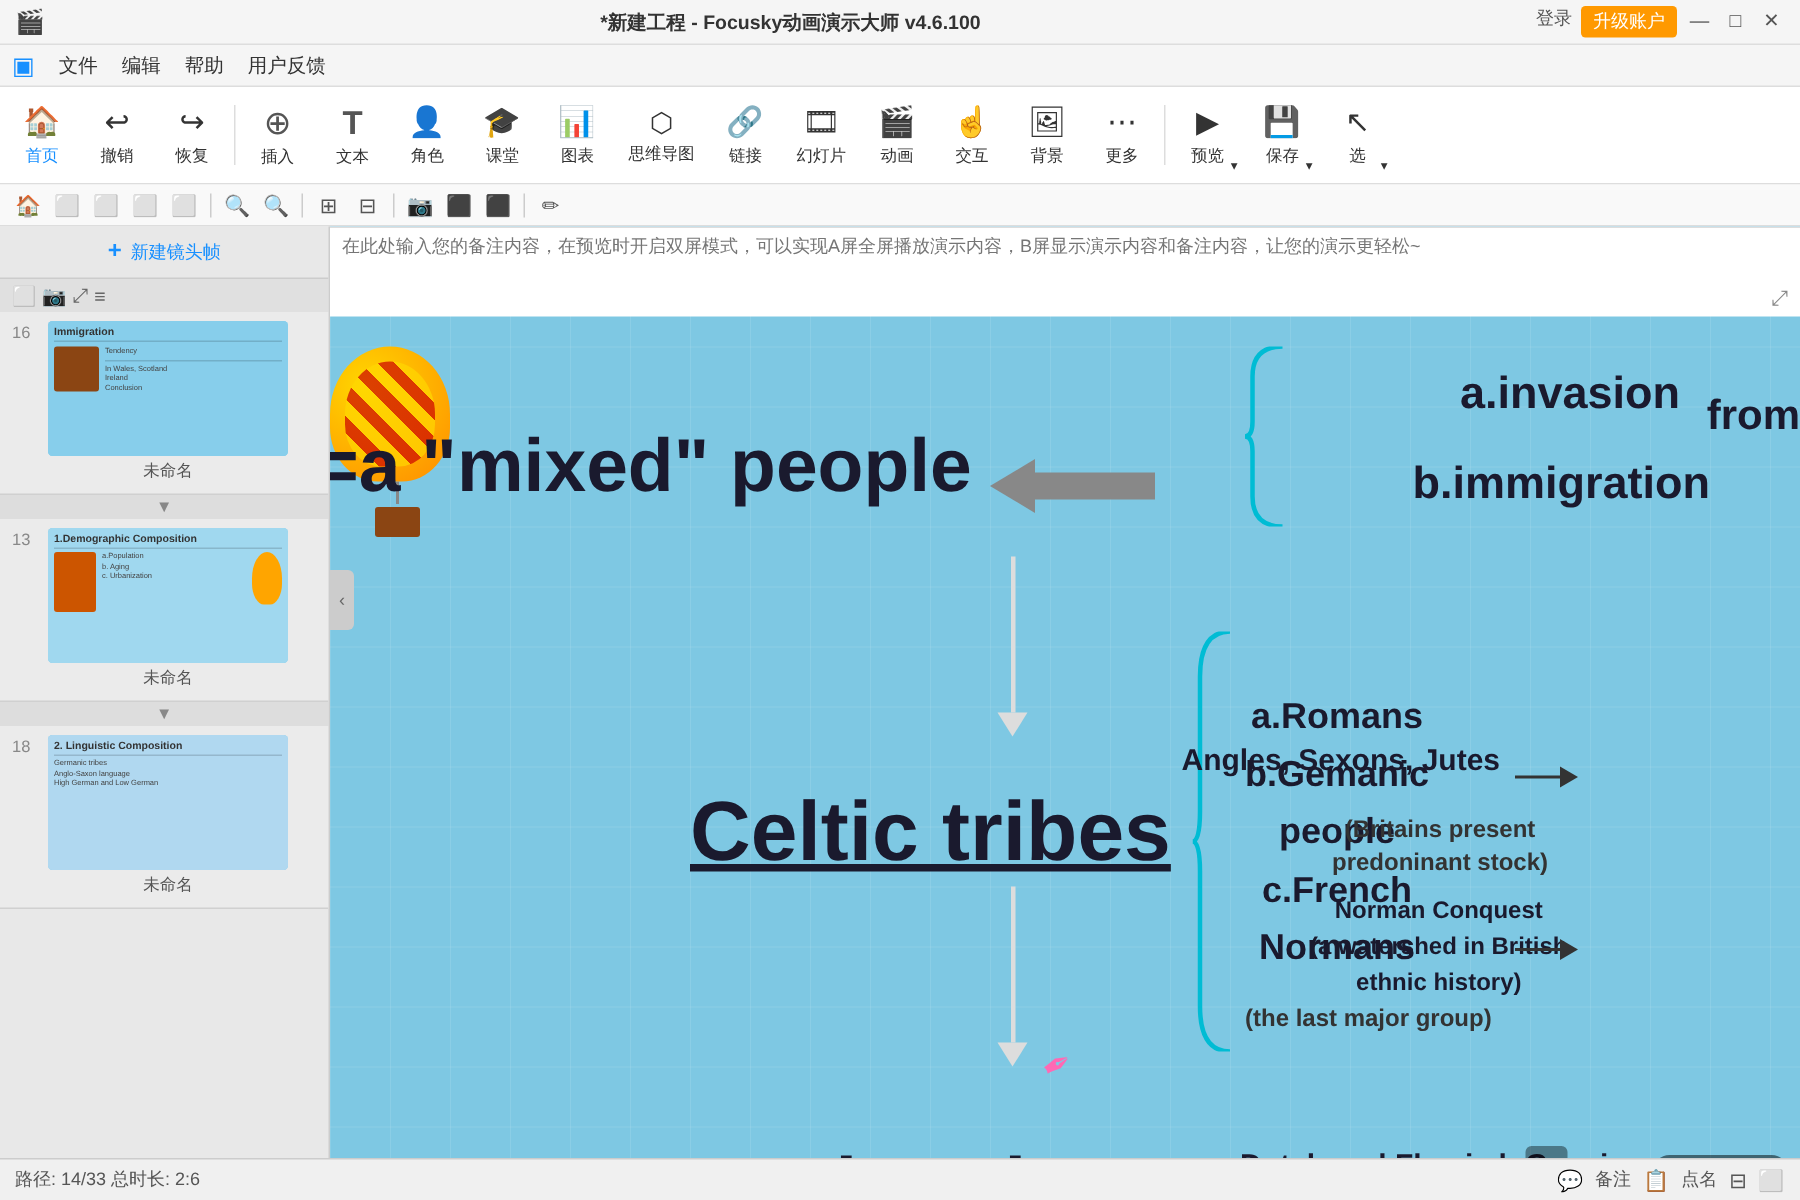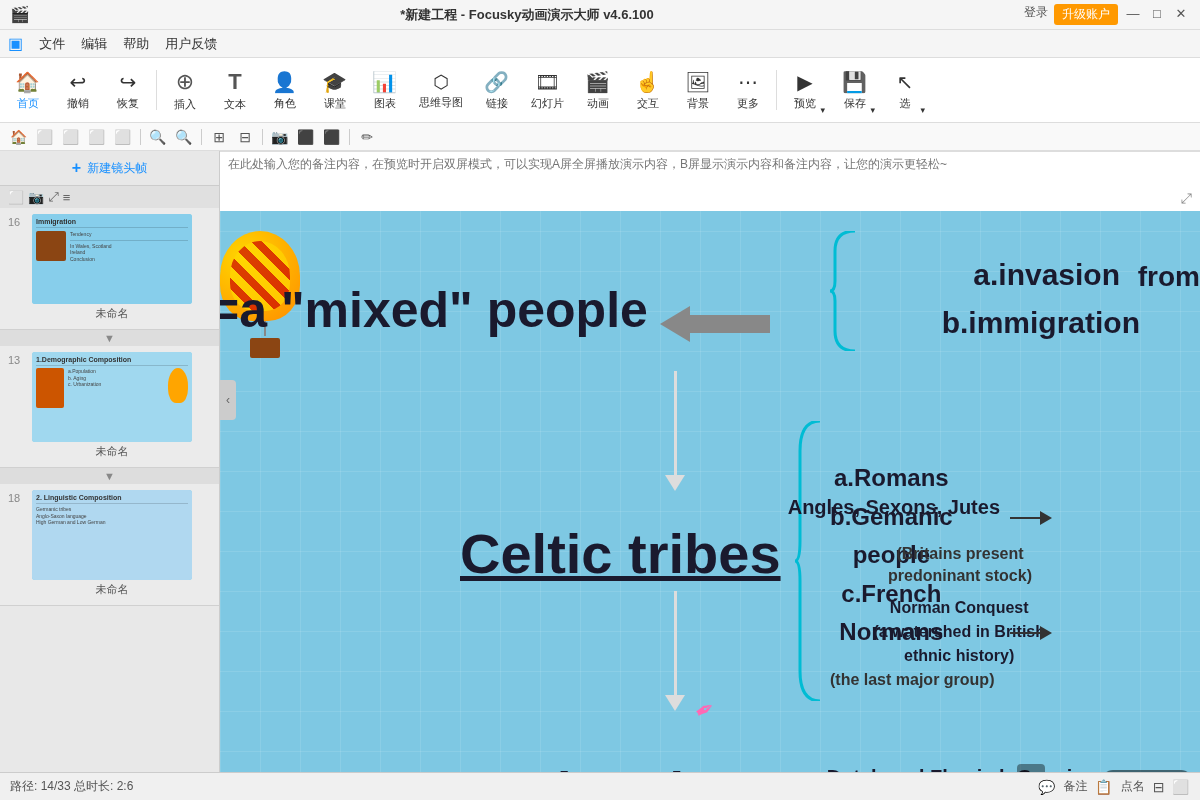--- a/index.html
+++ b/index.html
@@ -547,21 +547,21 @@
 
       <div style="position:absolute; top:155px; right:430px; display:flex; align-items:center;">
         <div style="width:0; height:0; border-top:18px solid transparent; border-bottom:18px solid transparent; border-right:30px solid #888;"></div>
         <div style="width:80px; height:18px; background:#888;"></div>
       </div>
 
       <svg style="position:absolute; top:80px; right:340px; width:30px; height:120px;" viewBox="0 0 30 120">
         <path d="M25,0 Q5,0 5,20 L5,50 Q5,60 0,60 Q5,60 5,70 L5,100 Q5,120 25,120" stroke="#00bcd4" stroke-width="3" fill="none"></path>
       </svg>
 
-      <div class="canvas-text side-text" style="top:100px; right:80px; font-size:30px; font-weight:bold; color:#1a1a2e;">a.invasion</div>
+      <div class="canvas-text side-text" style="top:88px; right:80px; font-size:30px; font-weight:bold; color:#1a1a2e;">a.invasion</div>
       <div class="canvas-text side-text" style="top:148px; right:60px; font-size:30px; font-weight:bold; color:#1a1a2e;">b.immigration</div>
       <div class="canvas-text" style="top:110px; right:0px; font-size:28px; font-weight:bold; color:#1a1a2e;">from</div>
 
       <div class="canvas-text big" style="top:370px; left:240px; font-size:56px; font-weight:bold; color:#1a1a2e;text-decoration:underline;">Celtic tribes</div>
 
       <div style="position:absolute; top:220px; left:445px; display:flex; flex-direction:column; align-items:center; height:120px;">
         <div style="width:3px; flex:1; background:#ddd;"></div>
         <div style="width:0; height:0; border-left:10px solid transparent; border-right:10px solid transparent; border-top:16px solid #ddd;"></div>
       </div>
 

